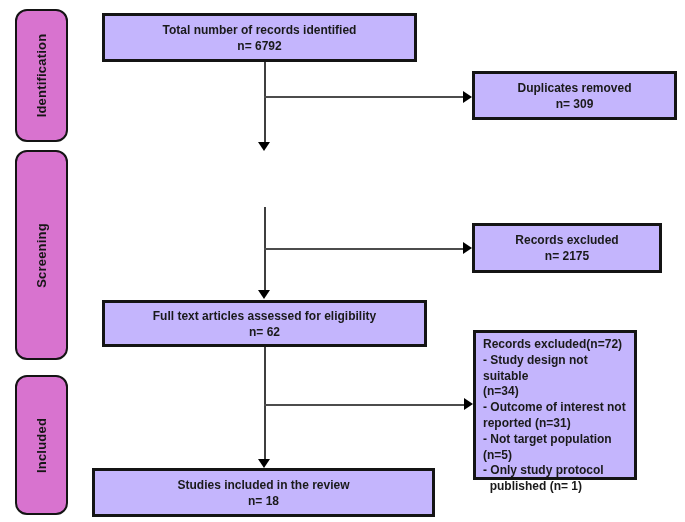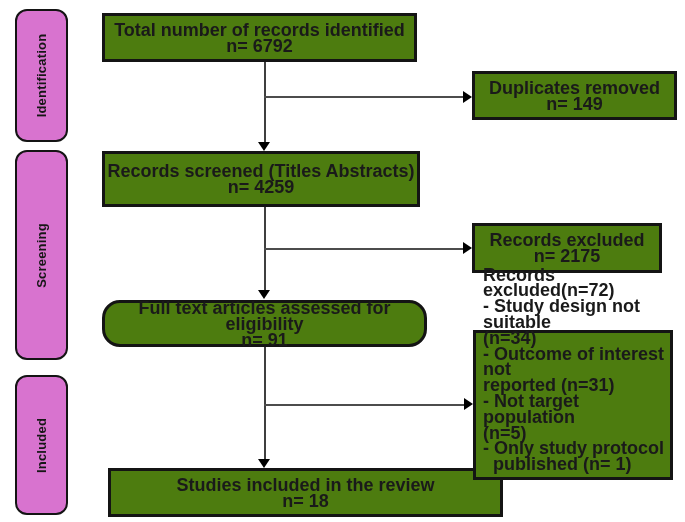--- a/index.html
+++ b/index.html
@@ -36,45 +36,45 @@
     color: #161616;
     letter-spacing: 0.2px;
   }
   #stage-identification { top: 9px;   height: 133px; }
   #stage-screening      { top: 150px; height: 210px; }
   #stage-included       { top: 375px; height: 140px; }
 
   
   .fbox {
     position: absolute;
-    background: #4d7c0f;
+    background: #c4b5fd;
     border: 3px solid #141414;
     box-sizing: border-box;
     display: flex;
     flex-direction: column;
     align-items: center;
     justify-content: center;
     text-align: center;
     font-weight: bold;
-    font-size: 18px;
+    font-size: 12px;
     line-height: 16px;
     color: #1a1a1a;
   }
   #box-identified { left: 102px; top: 13px;  width: 315px; height: 49px; }
   #box-screened   { left: 102px; top: 151px; width: 318px; height: 56px; }
-  #box-fulltext   { left: 102px; top: 300px; width: 325px; height: 47px; border-radius: 18px; }
-  #box-included   { left: 108px; top: 468px; width: 395px; height: 49px; }
+  #box-fulltext   { left: 102px; top: 300px; width: 325px; height: 47px; }
+  #box-included   { left: 92px; top: 468px; width: 343px; height: 49px; }
 
   #box-duplicates { left: 472px; top: 71px;  width: 205px; height: 49px; }
   #box-excluded1  { left: 472px; top: 223px; width: 190px; height: 50px; }
 
   #box-excluded2 {
-    left: 473px; top: 330px; width: 200px; height: 150px;
+    left: 473px; top: 330px; width: 164px; height: 150px;
     align-items: flex-start;
-    justify-content: flex-end;
+    justify-content: flex-start;
     text-align: left;
     padding: 4px 4px 4px 7px;
     line-height: 15.8px;
   }
   #box-excluded2 .multiline { white-space: pre-wrap; }
 
   
   .vline {
     position: absolute;
     width: 1.6px;
@@ -113,38 +113,34 @@
   </div>
   <div class="stage" id="stage-included">
     <span class="vtext">Included</span>
   </div>
 
   <div class="fbox" id="box-identified">
     <span>Total number of records identified</span>
     <span>n= 6792</span>
   </div>
 
-  <div class="fbox" id="box-screened">
-    <span>Records screened (Titles Abstracts)</span>
-    <span>n= 4259</span>
-  </div>
 
   <div class="fbox" id="box-fulltext">
     <span>Full text articles assessed for eligibility</span>
-    <span>n= 91</span>
+    <span>n= 62</span>
   </div>
 
   <div class="fbox" id="box-included">
     <span>Studies included in the review</span>
     <span>n= 18</span>
   </div>
 
   <div class="fbox" id="box-duplicates">
     <span>Duplicates removed</span>
-    <span>n= 149</span>
+    <span>n= 309</span>
   </div>
 
   <div class="fbox" id="box-excluded1">
     <span>Records excluded</span>
     <span>n= 2175</span>
   </div>
 
   <div class="fbox" id="box-excluded2">
     <span class="multiline">Records excluded(n=72)
 - Study design not suitable

